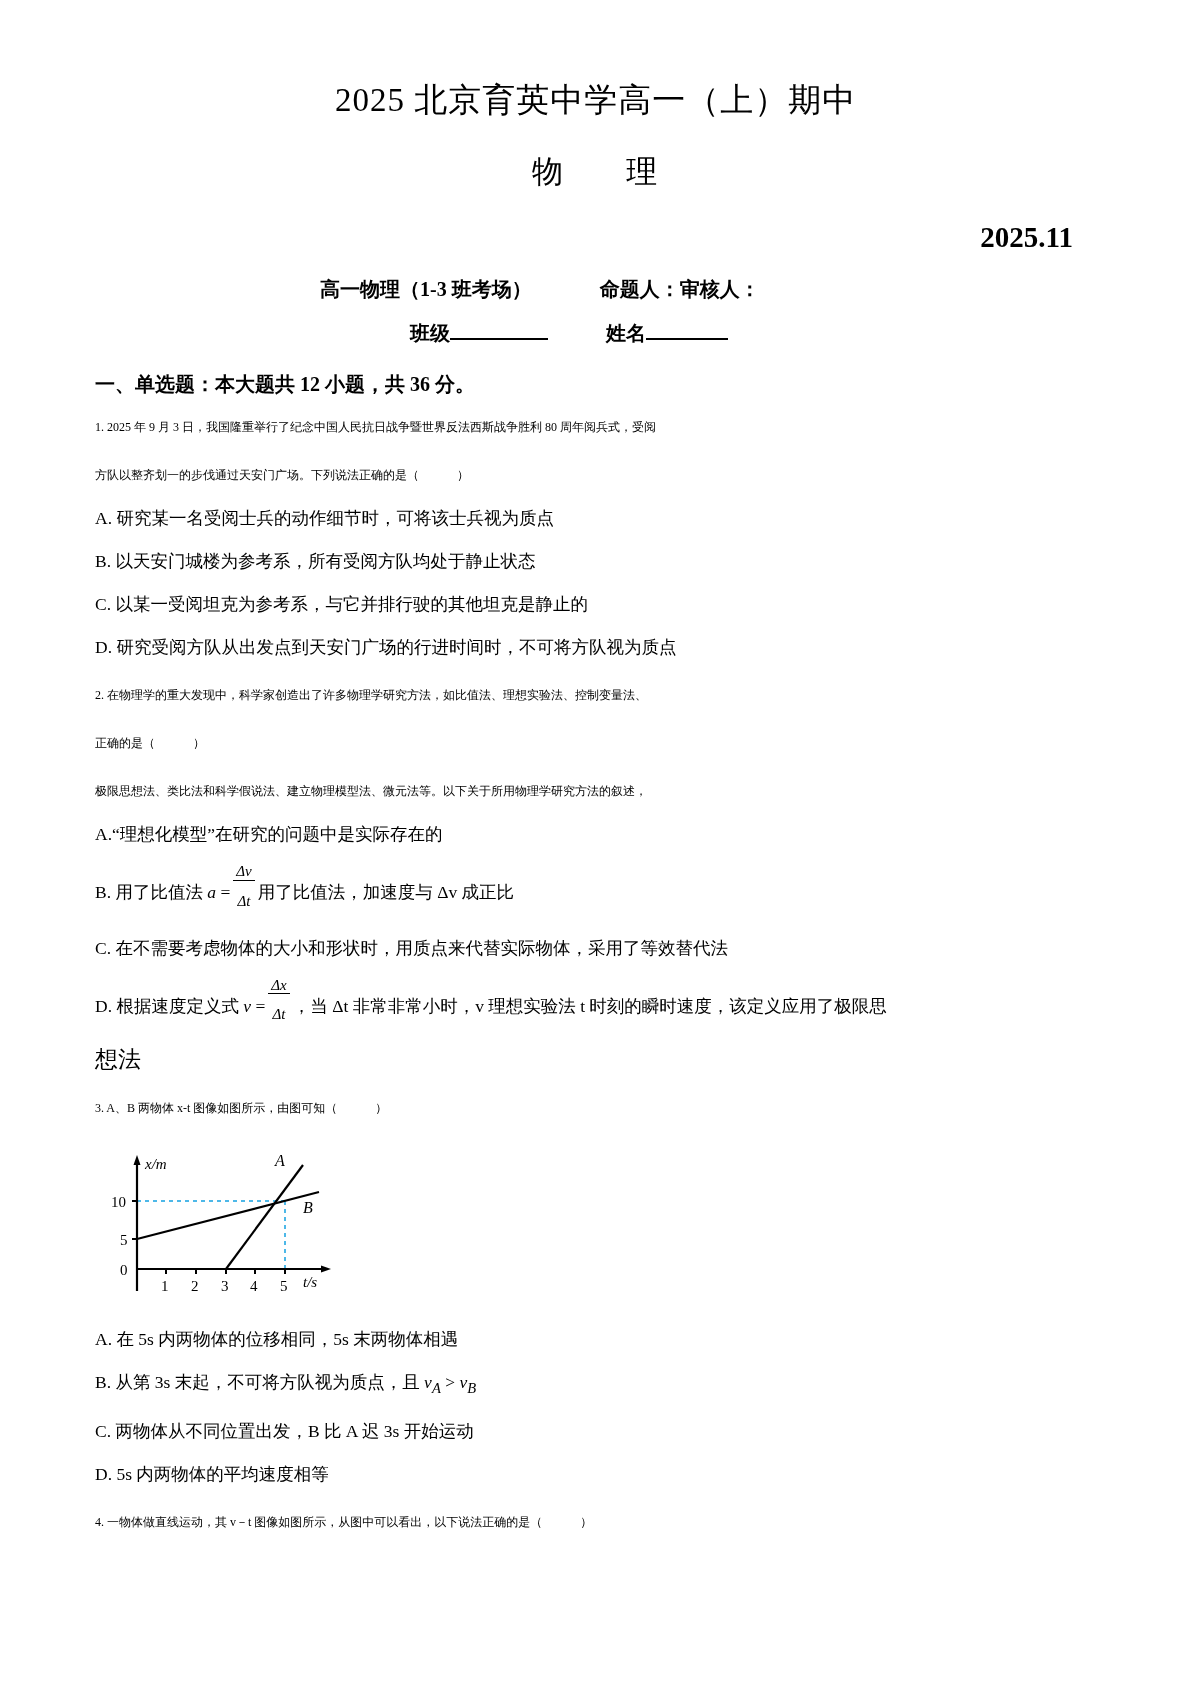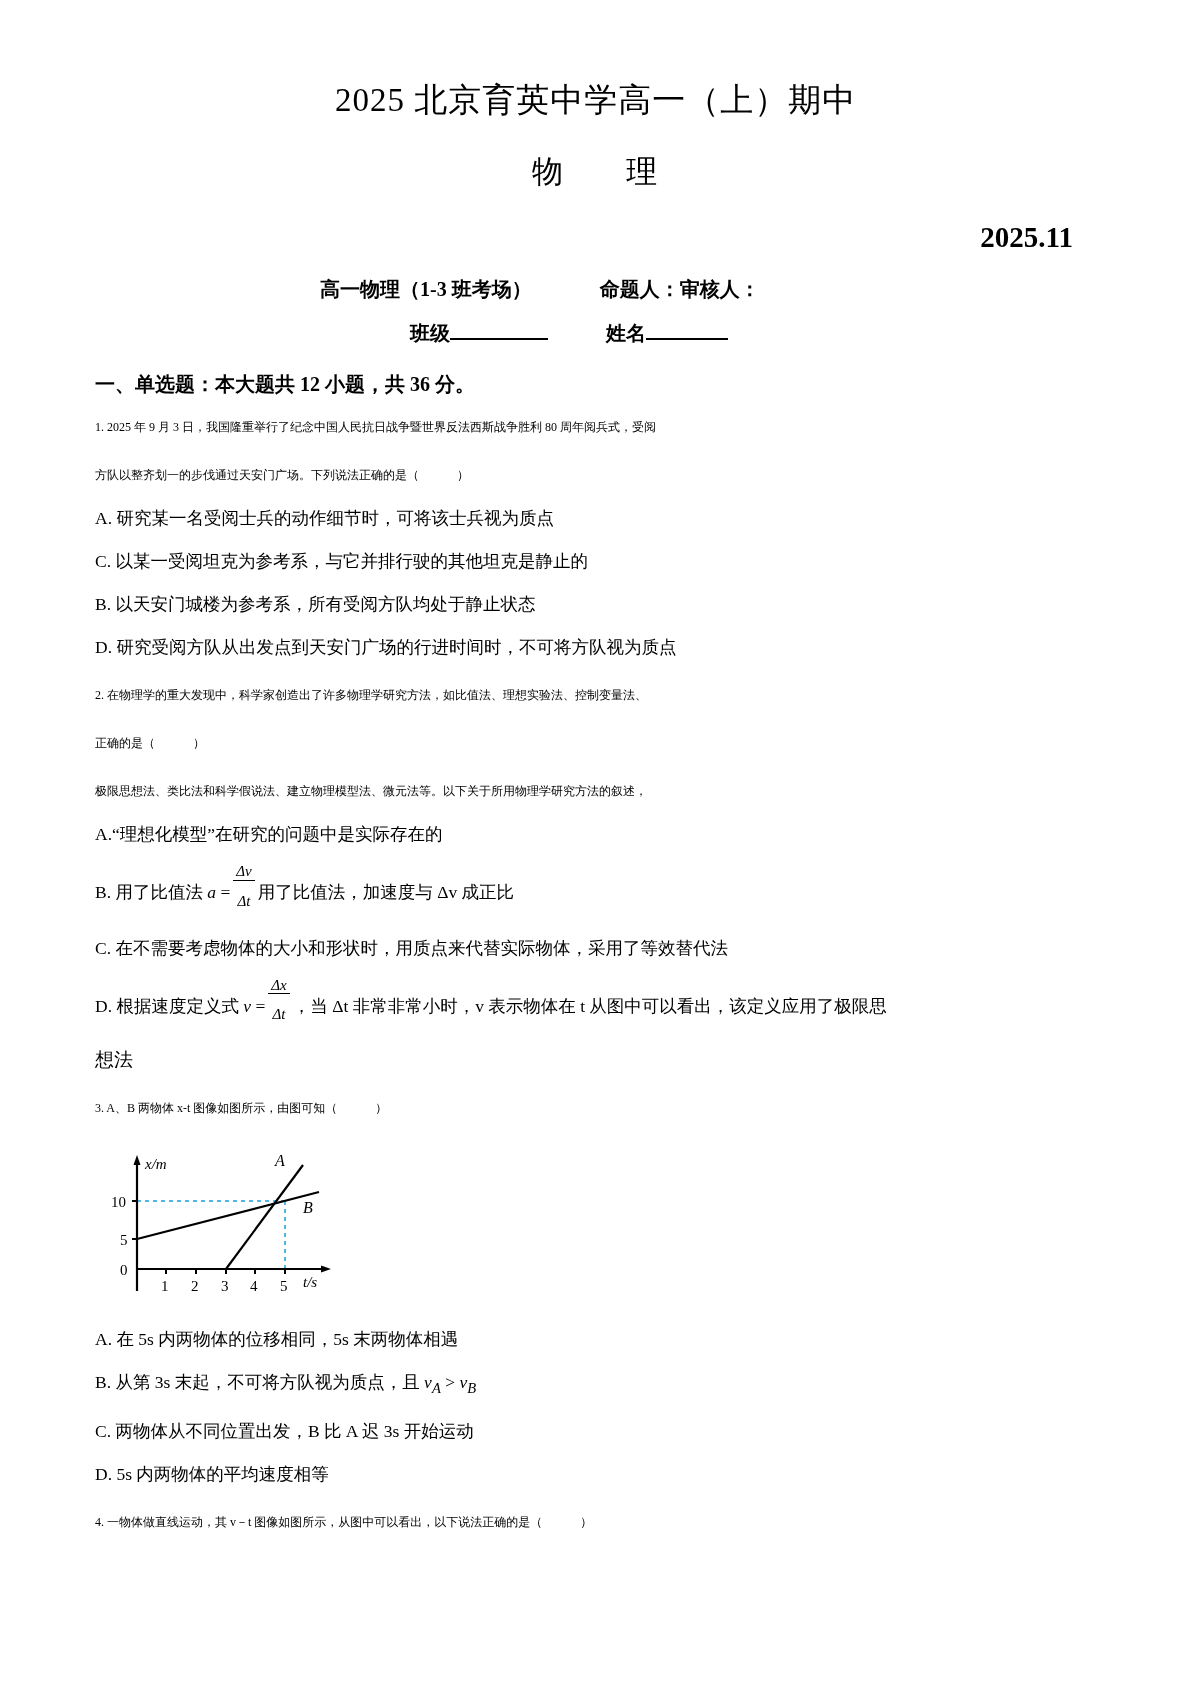--- a/index.html
+++ b/index.html
@@ -82,21 +82,21 @@
     line-height: 38px;
     text-align: justify;
     margin-top: 10px;
   }
   .opt {
     font-size: 17.5px;
     line-height: 38px;
     margin-top: 5px;
   }
   .opt-tall { line-height: 44px; margin-top: 12px; }
-  .cont { font-size: 19px; line-height: 38px; margin-top: 4px; }
+  .cont { font-size: 23px; line-height: 38px; margin-top: 4px; }
 
   .paren { display: inline-block; }
   .paren .inner { display: inline-block; width: 38px; }
 
   
   .mi { font-style: italic; font-family: "Liberation Serif", serif; }
   .frac {
     display: inline-block;
     vertical-align: middle;
     text-align: center;
@@ -139,42 +139,42 @@
     <span>姓名</span><span class="blank-ul w2"></span>
   </div>
 
   <div class="section-head">一、单选题：本大题共 12 小题，共 36 分。</div>
 
   <div class="q-text">1. 2025 年 9 月 3 日，我国隆重举行了纪念中国人民抗日战争暨世界反法西斯战争胜利 80 周年阅兵式，受阅</div>
   <div class="q-text">
     <span>方队以整齐划一的步伐通过天安门广场。下列说法正确的是（</span><span class="paren"><span class="inner"></span></span><span>）</span>
   </div>
   <div class="opt">A. 研究某一名受阅士兵的动作细节时，可将该士兵视为质点</div>
+  <div class="opt">B. 以天安门城楼为参考系，所有受阅方队均处于静止状态</div>
   <div class="opt">C. 以某一受阅坦克为参考系，与它并排行驶的其他坦克是静止的</div>
-  <div class="opt">B. 以天安门城楼为参考系，所有受阅方队均处于静止状态</div>
   <div class="opt">D. 研究受阅方队从出发点到天安门广场的行进时间时，不可将方队视为质点</div>
 
   <div class="q-text">2. 在物理学的重大发现中，科学家创造出了许多物理学研究方法，如比值法、理想实验法、控制变量法、</div>
   <div class="q-text">
     <span>正确的是（</span><span class="paren"><span class="inner"></span></span><span>）</span>
   </div>
   <div class="q-text">极限思想法、类比法和科学假说法、建立物理模型法、微元法等。以下关于所用物理学研究方法的叙述，</div>
 
   <div class="opt">A.“理想化模型”在研究的问题中是实际存在的</div>
 
   <div class="opt opt-tall">
     <span>B. 用了比值法 </span><span class="mi">a</span>
     <span>=</span><span class="frac"><span class="num mi">Δv</span><span class="den mi">Δt</span></span><span>用了比值法，加速度与 Δv 成正比</span>
   </div>
 
   <div class="opt">C. 在不需要考虑物体的大小和形状时，用质点来代替实际物体，采用了等效替代法</div>
 
   <div class="opt opt-tall">
     <span>D. 根据速度定义式 </span><span class="mi">v</span>
-    <span>=</span><span class="frac"><span class="num mi">Δx</span><span class="den mi">Δt</span></span><span>，当 Δt 非常非常小时，v 表示物体在 t 从图中可以看出，该定义应用了极限思</span>
+    <span>=</span><span class="frac"><span class="num mi">Δx</span><span class="den mi">Δt</span></span><span>，当 Δt 非常非常小时，v 理想实验法 t 时刻的瞬时速度，该定义应用了极限思</span>
   </div>
   <div class="cont">想法</div>
 
   <div class="q-text">
     <span>3. A、B 两物体 x-t 图像如图所示，由图可知（</span><span class="paren"><span class="inner"></span></span><span>）</span>
   </div>
 
   <div class="fig-wrap">
     <svg width="250" height="170" viewBox="0 0 250 170">
 

